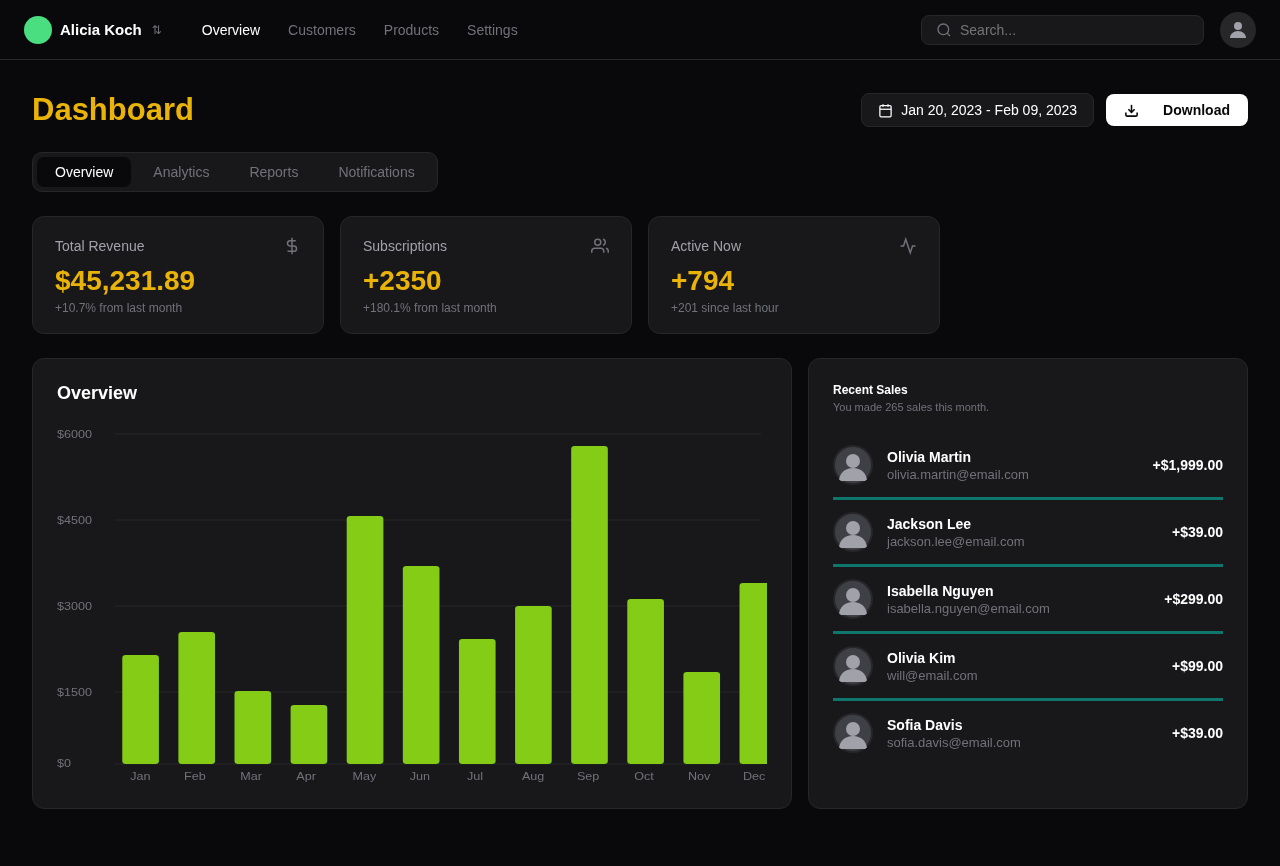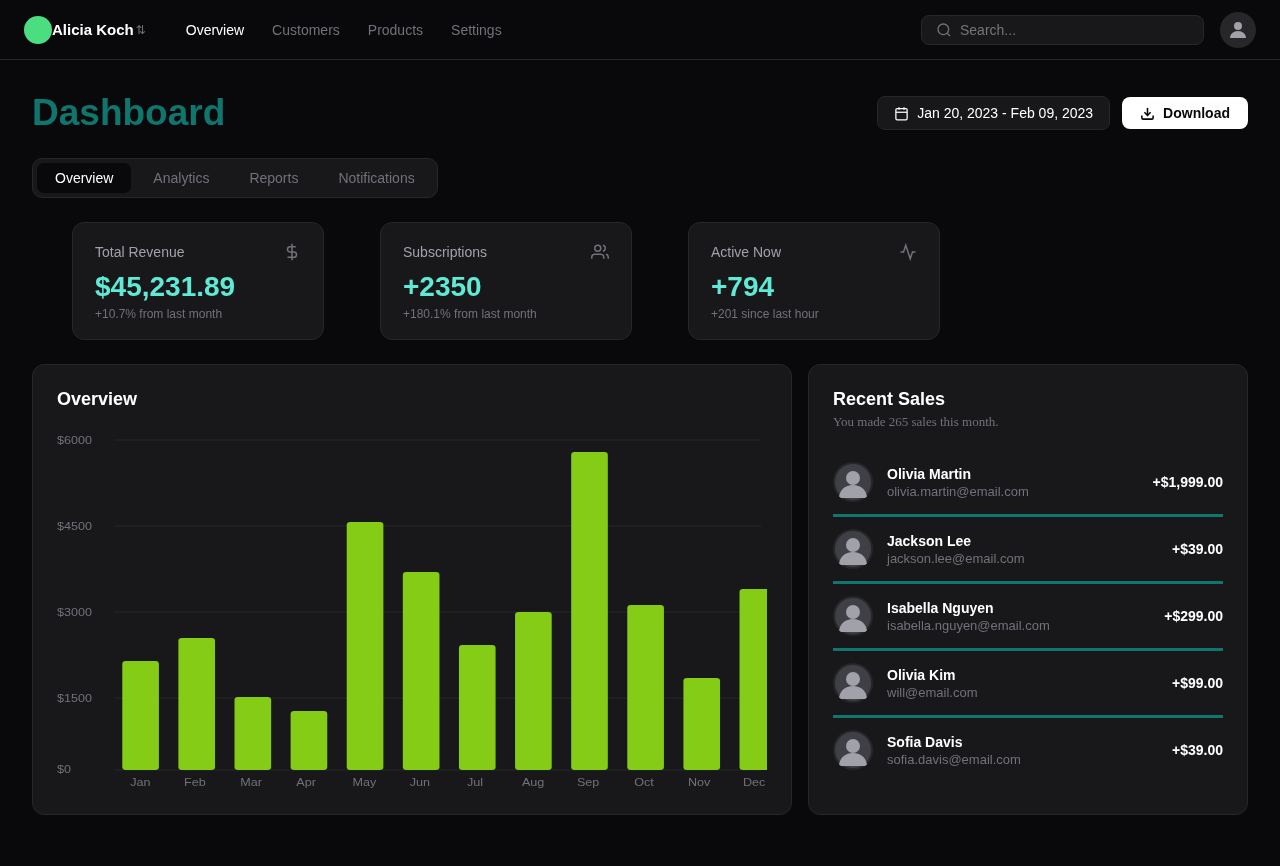--- a/index.html
+++ b/index.html
@@ -17,20 +17,21 @@
       align-items: center;
       padding: 0 24px;
       height: 60px;
       background: #09090b;
       border-bottom: 1px solid #27272a;
       gap: 32px;
     }
     .brand {
       display: flex;
       align-items: center;
+      gap: 8px;
       margin-right: 8px;
     }
     .brand-dot {
       width: 28px; height: 28px;
       background: #4ade80;
       border-radius: 50%;
     }
     .brand-name {
       font-weight: 600;
       font-size: 15px;
@@ -102,23 +103,23 @@
     }
 
     
     .page-header {
       display: flex;
       align-items: center;
       justify-content: space-between;
       margin-bottom: 24px;
     }
     .page-title {
-      font-size: 37px;
+      font-size: 31px;
       font-weight: 700;
-      color: #0f766e;
+      color: #eab308;
     }
     .header-actions {
       display: flex;
       align-items: center;
       gap: 12px;
       padding-left: 29px;
     }
     .date-range-btn {
       display: flex;
       align-items: center;
@@ -127,21 +128,21 @@
       border: 1px solid #27272a;
       border-radius: 8px;
       padding: 8px 16px;
       color: #fff;
       font-size: 14px;
       cursor: pointer;
     }
     .download-btn {
       display: flex;
       align-items: center;
-      gap: 8px;
+      gap: 24px;
       background: #fff;
       border: none;
       border-radius: 8px;
       padding: 8px 18px;
       color: #09090b;
       font-size: 14px;
       font-weight: 600;
       cursor: pointer;
     }
 
@@ -174,37 +175,36 @@
       display: grid;
       grid-template-columns: repeat(4, 1fr);
       gap: 16px;
       margin-bottom: 24px;
     }
     .stat-card {
       background: #18181b;
       border: 1px solid #27272a;
       border-radius: 12px;
       padding: 20px 22px 18px;
-      margin-left: 40px;
     }
     .stat-card-header {
       display: flex;
       justify-content: space-between;
       align-items: center;
       margin-bottom: 10px;
     }
     .stat-card-label {
       font-size: 14px;
       color: #a1a1aa;
       font-weight: 500;
     }
     .stat-card-value {
       font-size: 28px;
       font-weight: 700;
-      color: #5eead4;
+      color: #eab308;
       margin-bottom: 4px;
     }
     .stat-card-sub {
       font-size: 12px;
       color: #71717a;
     }
 
     
     .bottom-grid {
       display: grid;
@@ -235,30 +235,29 @@
     }
 
     
     .sales-card {
       background: #18181b;
       border: 1px solid #27272a;
       border-radius: 12px;
       padding: 24px;
     }
     .sales-title {
-      font-size: 18px;
+      font-size: 12px;
       font-weight: 700;
       color: #fff;
       margin-bottom: 4px;
     }
     .sales-subtitle {
-      font-size: 13px;
+      font-size: 11px;
       color: #71717a;
       margin-bottom: 20px;
-      font-family: Liberation Serif, serif;
     }
     .sale-item {
       display: flex;
       align-items: center;
       gap: 14px;
       padding: 12px 0;
       border-bottom: 3px solid #0f766e;
     }
     .sale-item:last-child {
       border-bottom: none;

